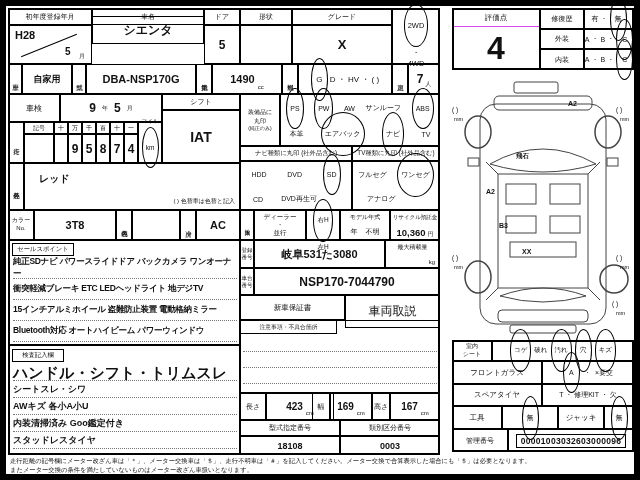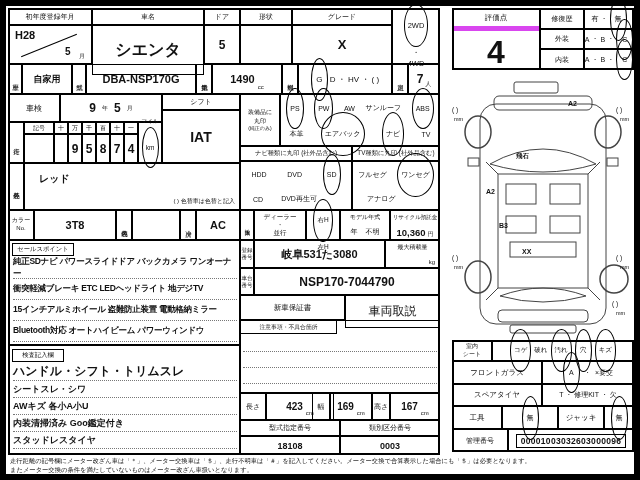--- a/index.html
+++ b/index.html
@@ -38,21 +38,21 @@
   <div class="c b flex hdr" style="left:292px;top:8px;width:100px;height:17px">
       <span>グレード</span>
     </div>
 
   <div class="c b" style="left:8px;top:25px;width:84px;height:39px">
     <span class="c big" style="left:6px;top:3px;font-size:11px">H28</span>
     <div class="c" style="left:10px;top:19px;width:60px;border-top:1px solid #000;transform:rotate(-22deg)"></div>
     <span class="c big" style="left:56px;top:20px;font-size:10px">5</span>
     <span class="c unit" style="left:70px;top:26px">月</span>
   </div>
-  <div class="c b flex big" style="left:92px;top:25px;width:112px;height:50px;font-size:16px">
+  <div class="c b flex big" style="left:92px;top:16px;width:112px;height:28px;font-size:12px">
       <span>シエンタ</span>
     </div>
   <div class="c b flex big" style="left:204px;top:25px;width:36px;height:39px;font-size:12px">
       <span>5</span>
     </div>
   <div class="c b flex" style="left:240px;top:25px;width:52px;height:39px">
       <span></span>
     </div>
   <div class="c b flex big" style="left:292px;top:25px;width:100px;height:39px;font-size:13px">
       <span>X</span>
@@ -353,41 +353,41 @@
       </div>
     <div class="c dotline big" style="left:4px;top:80px;width:224px;height:21px;font-size:8.5px;letter-spacing:-0.3px;display:flex;align-items:center">
         <span>Bluetooth対応 オートハイビーム パワーウィンドウ</span>
       </div>
   </div>
 
   <div class="c b" style="left:8px;top:345px;width:232px;height:110px">
     <div class="c b flex" style="left:3px;top:3px;width:52px;height:13px;font-size:6.3px">
         <span>検査記入欄</span>
       </div>
-    <div class="c dotline big" style="left:4px;top:18px;width:224px;height:17px;font-size:12px;display:flex;align-items:flex-end">
+    <div class="c dotline big" style="left:4px;top:18px;width:224px;height:17px;font-size:15px;display:flex;align-items:flex-start">
         <span>ハンドル・シフト・トリムスレ</span>
       </div>
     <div class="c dotline big" style="left:4px;top:35px;width:224px;height:17px;font-size:9px;display:flex;align-items:center">
         <span>シートスレ・シワ</span>
       </div>
     <div class="c dotline big" style="left:4px;top:52px;width:224px;height:17px;font-size:9px;display:flex;align-items:center">
         <span>AWキズ 各小A小U</span>
       </div>
     <div class="c dotline big" style="left:4px;top:69px;width:224px;height:17px;font-size:9px;display:flex;align-items:center">
         <span>内装清掃済み Goo鑑定付き</span>
       </div>
     <div class="c dotline big" style="left:4px;top:86px;width:224px;height:17px;font-size:9px;display:flex;align-items:center">
         <span>スタッドレスタイヤ</span>
       </div>
   </div>
 
   <div class="c" style="left:8px;top:8px;width:432px;height:447px;border:2px solid #000;pointer-events:none"></div>
 
   <div class="c b" style="left:452px;top:8px;width:88px;height:62px">
-    <div class="flex" style="height:17px;border-bottom:5px solid #d946ef;font-size:7.5px">
+    <div class="flex" style="height:17px;border-bottom:1px solid #d946ef;font-size:7.5px">
         <span>評価点</span>
       </div>
     <div class="flex big" style="height:43px;font-size:32px">
         <span>4</span>
       </div>
   </div>
   <div class="c b flex" style="left:540px;top:8px;width:44px;height:21px;font-size:7px">
       <span>修復歴</span>
     </div>
   <div class="c b flex" style="left:584px;top:8px;width:50px;height:21px;font-size:7px;gap:2px">

